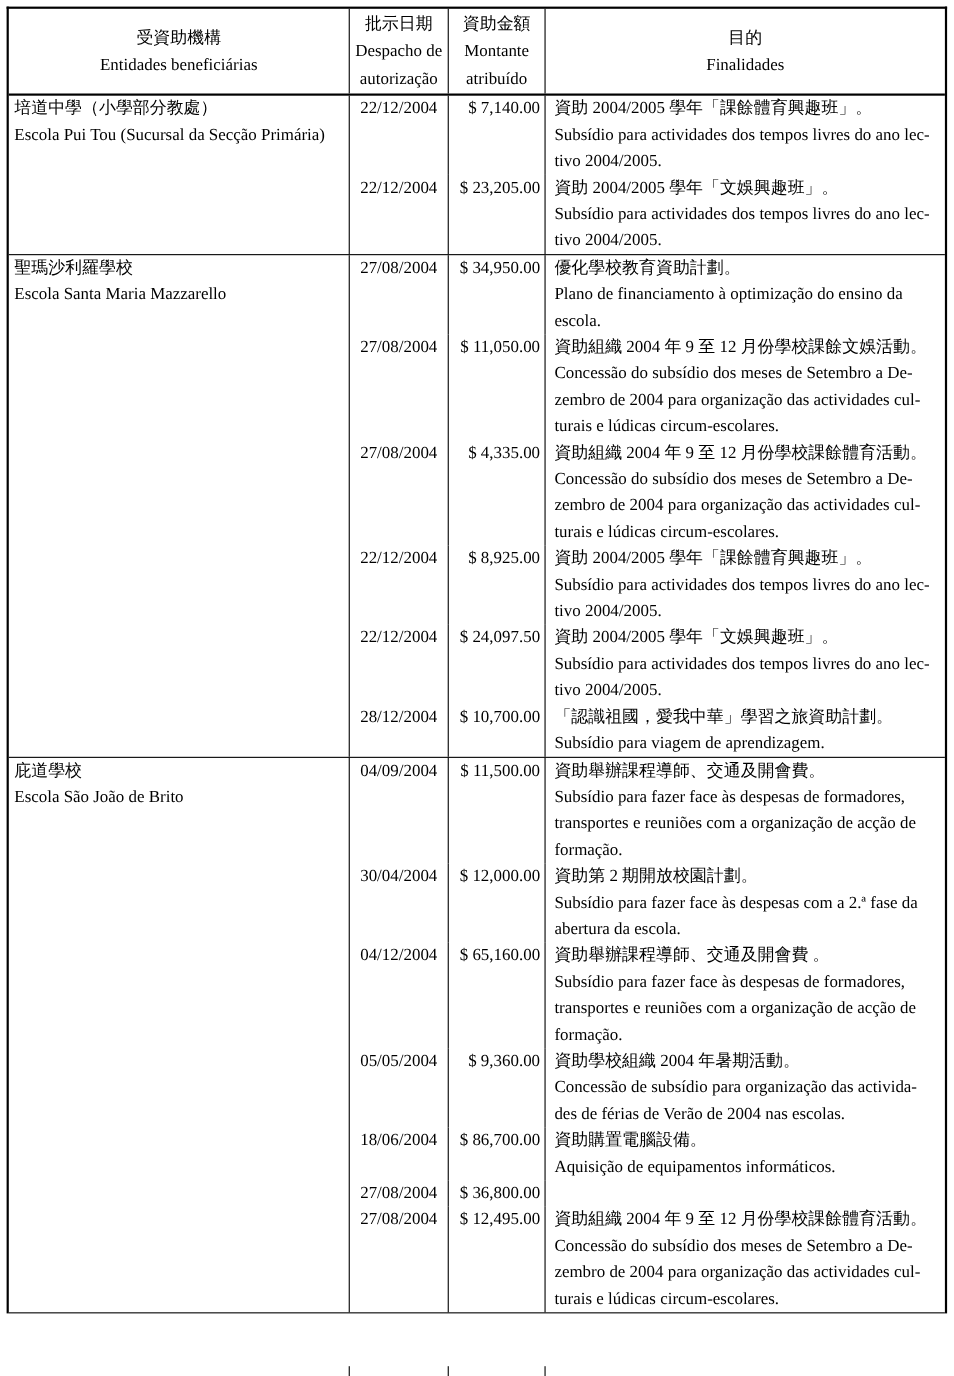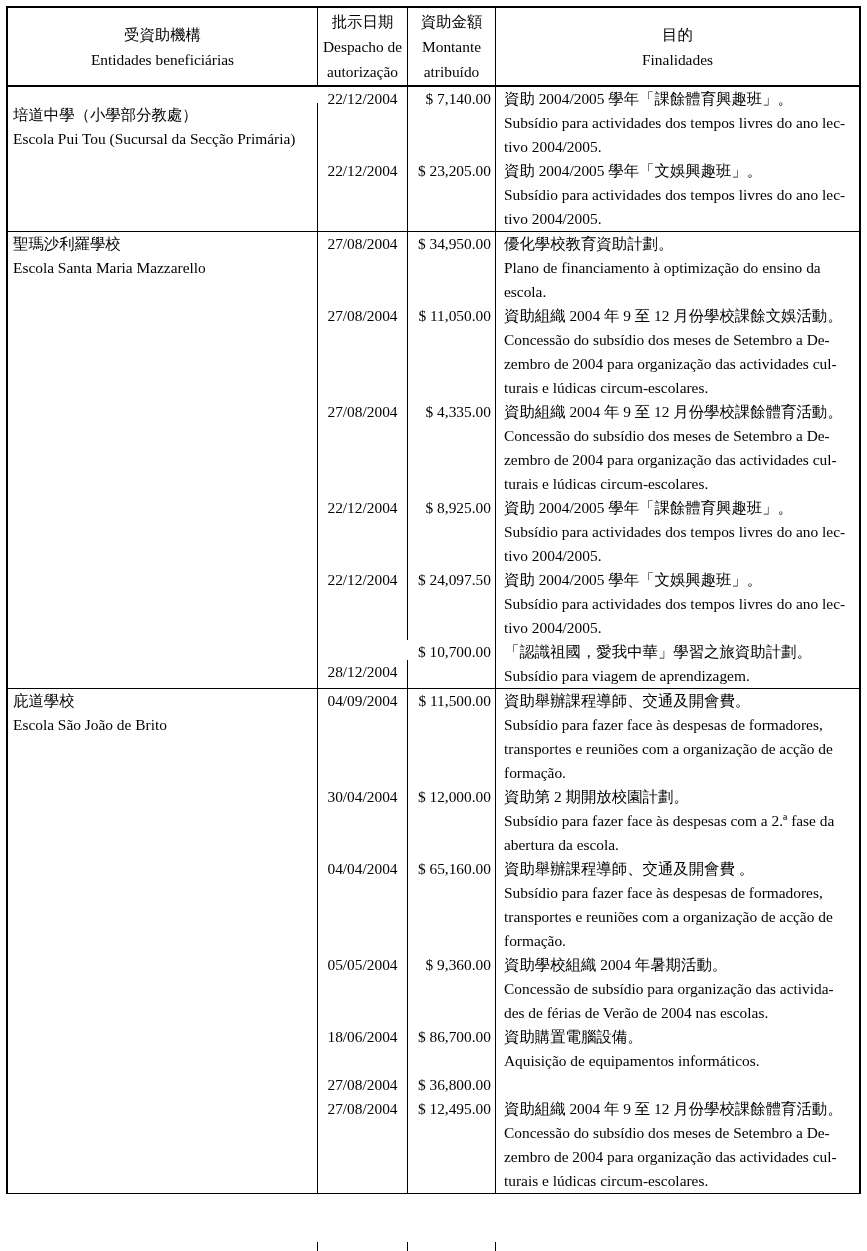--- a/index.html
+++ b/index.html
@@ -104,21 +104,21 @@
         <div class="hline">atribuído</div>
       </div>
       <div class="header-cell">
         <div class="hline">目的</div>
         <div class="hline">Finalidades</div>
       </div>
     </div>
 
     <div id="sections-root">
         <div class="section">
-    <div class="cell-entity" style="grid-row: 1 / span 2; margin-top: 16px;">
+    <div class="cell-entity" style="grid-row: 1 / span 2;">
       <div class="ent-line">培道中學（小學部分教處）</div>
       <div class="ent-line">Escola Pui Tou (Sucursal da Secção Primária)</div>
     </div>
   <div class="cell-date" style="grid-row: 1;">22/12/2004</div>
           <div class="cell-amount" style="grid-row: 1;">$ 7,140.00</div>
           <div class="cell-purpose" style="grid-row: 1;">
             <div class="pline">資助 2004/2005 學年「課餘體育興趣班」。</div>
             <div class="pline">Subsídio para actividades dos tempos livres do ano lec-</div>
             <div class="pline">tivo 2004/2005.</div>
           </div>
@@ -165,21 +165,21 @@
             <div class="pline">Subsídio para actividades dos tempos livres do ano lec-</div>
             <div class="pline">tivo 2004/2005.</div>
           </div>
           <div class="cell-date" style="grid-row: 5;">22/12/2004</div>
           <div class="cell-amount" style="grid-row: 5;">$ 24,097.50</div>
           <div class="cell-purpose" style="grid-row: 5;">
             <div class="pline">資助 2004/2005 學年「文娛興趣班」。</div>
             <div class="pline">Subsídio para actividades dos tempos livres do ano lec-</div>
             <div class="pline">tivo 2004/2005.</div>
           </div>
-          <div class="cell-date" style="grid-row: 6; margin-top: 20px;">28/12/2004</div>
+          <div class="cell-date" style="grid-row: 6;">28/12/2004</div>
           <div class="cell-amount" style="grid-row: 6;">$ 10,700.00</div>
           <div class="cell-purpose" style="grid-row: 6;">
             <div class="pline">「認識祖國，愛我中華」學習之旅資助計劃。</div>
             <div class="pline">Subsídio para viagem de aprendizagem.</div>
           </div>
         </div>
         <div class="section">
     <div class="cell-entity" style="grid-row: 1 / span 7;">
       <div class="ent-line">庇道學校</div>
       <div class="ent-line">Escola São João de Brito</div>
@@ -192,21 +192,21 @@
             <div class="pline">transportes e reuniões com a organização de acção de</div>
             <div class="pline">formação.</div>
           </div>
           <div class="cell-date" style="grid-row: 2;">30/04/2004</div>
           <div class="cell-amount" style="grid-row: 2;">$ 12,000.00</div>
           <div class="cell-purpose" style="grid-row: 2;">
             <div class="pline">資助第 2 期開放校園計劃。</div>
             <div class="pline">Subsídio para fazer face às despesas com a 2.ª fase da</div>
             <div class="pline">abertura da escola.</div>
           </div>
-          <div class="cell-date" style="grid-row: 3;">04/04/2004</div>
+          <div class="cell-date" style="grid-row: 3;">04/12/2004</div>
           <div class="cell-amount" style="grid-row: 3;">$ 65,160.00</div>
           <div class="cell-purpose" style="grid-row: 3; font-family: Liberation Serif, serif;">
             <div class="pline">資助舉辦課程導師、交通及開會費 。</div>
             <div class="pline">Subsídio para fazer face às despesas de formadores,</div>
             <div class="pline">transportes e reuniões com a organização de acção de</div>
             <div class="pline">formação.</div>
           </div>
           <div class="cell-date" style="grid-row: 4;">05/05/2004</div>
           <div class="cell-amount" style="grid-row: 4;">$ 9,360.00</div>
           <div class="cell-purpose" style="grid-row: 4;">

